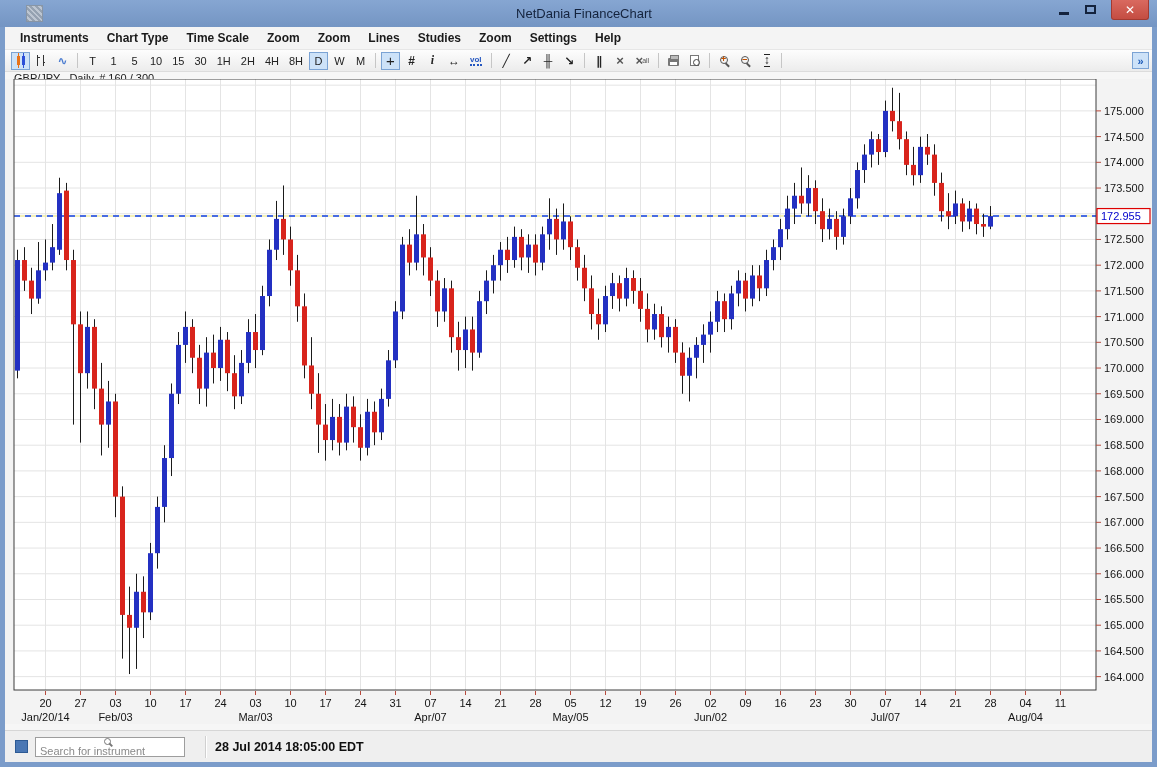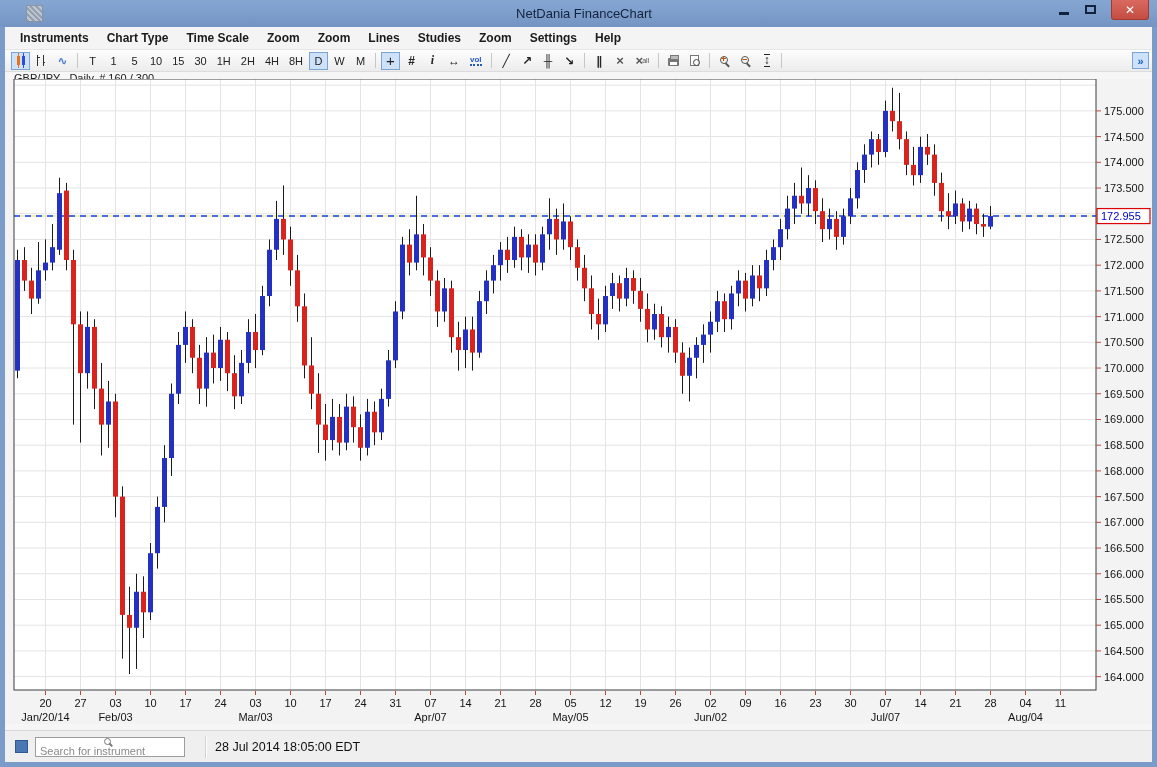--- a/index.html
+++ b/index.html
@@ -100,21 +100,21 @@
     border:1px solid #9d9d9d; display:flex; align-items:center; padding:0 4px;flex-direction:column;}
   .smag { display:inline-block; width:7px; height:7px; border:1.5px solid #777;
     border-radius:50%; position:relative; flex:none; margin-right:5px;}
   .smag::after { content:""; position:absolute; width:4px; height:1.5px;
     background:#777; bottom:-2px; right:-3px; transform:rotate(45deg);}
   .searchbox input { border:none; outline:none; width:100%; font-size:11px;
     color:#333; font-family:inherit; background:transparent;}
   .searchbox input::placeholder { color:#8a8a8a; }
   .sb-sep { width:2px; height:22px; background:#d0d0d0; border-right:1px solid #fff;
     margin-left:20px; }
-  .timestamp { margin-left:8px; font-size:12.5px; font-weight:normal; color:#101010;}
+  .timestamp { margin-left:8px; font-size:12.5px; font-weight:bold; color:#101010;}
 </style>
 </head>
 <body>
 
 <div class="window">
   <div class="titlebar">
     <div class="app-icon"></div>
     <div class="title">NetDania FinanceChart</div>
     <div class="win-controls">
       <div class="wc wc-min">

